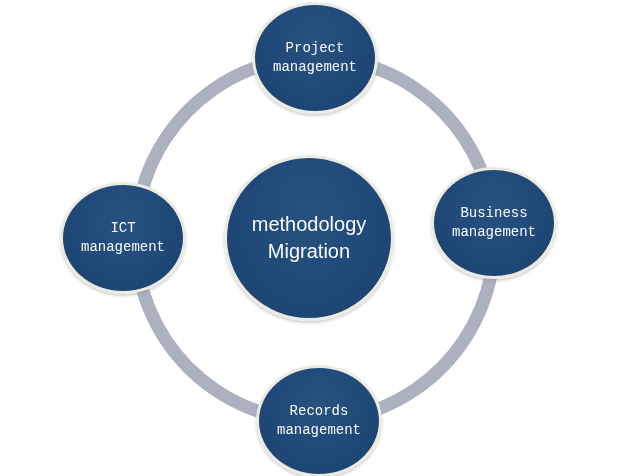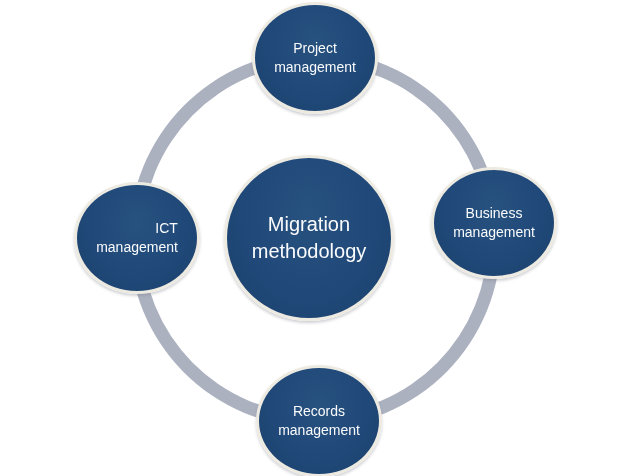--- a/index.html
+++ b/index.html
@@ -48,25 +48,26 @@
     width: 170px;
     height: 166px;
     font-size: 20px;
     line-height: 1.35;
   }
   .node-satellite {
     width: 126px;
     height: 112px;
     font-size: 14px;
     line-height: 1.35;
+    font-family: Liberation Mono, monospace;
   }
   .node-top    { left: 252px; top: 2px;   }
   .node-right  { left: 431px; top: 167px; }
   .node-bottom { left: 256px; top: 365px; }
-  .node-left   { left: 74px;  top: 182px; text-align: right; }
+  .node-left   { left: 60px;  top: 182px; }
 </style>
 </head>
 <body>
 
 <div class="canvas">
 
   <div class="ring"></div>
 
   <div class="node node-satellite node-top">
     <div class="label">
@@ -91,18 +92,18 @@
 
   <div class="node node-satellite node-left">
     <div class="label">
       <span>ICT</span>
       <span>management</span>
     </div>
   </div>
 
   <div class="node node-center">
     <div class="label">
+      <span>methodology</span>
       <span>Migration</span>
-      <span>methodology</span>
     </div>
   </div>
 
 </div>
 
 </body></html>

